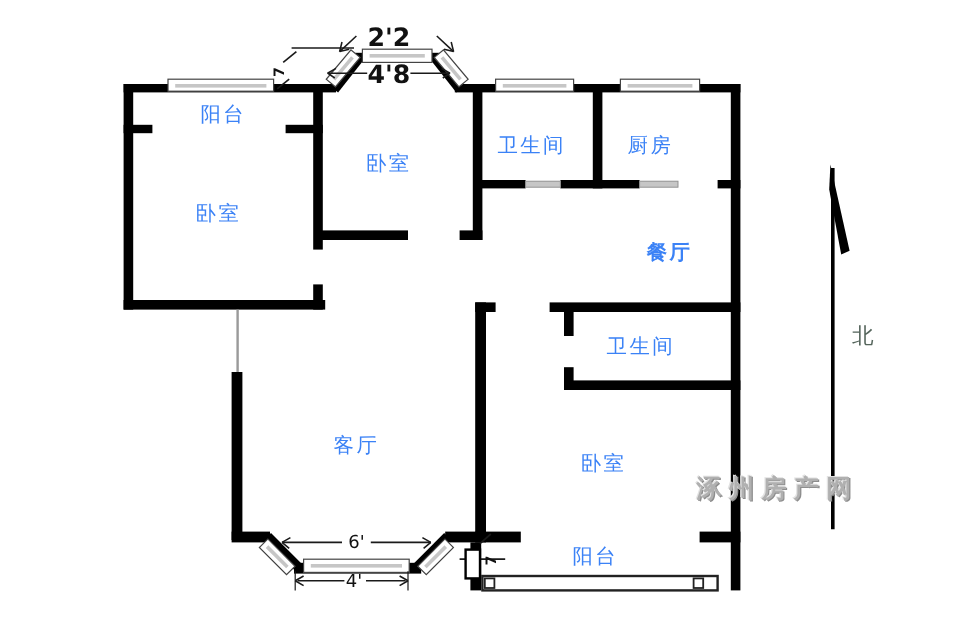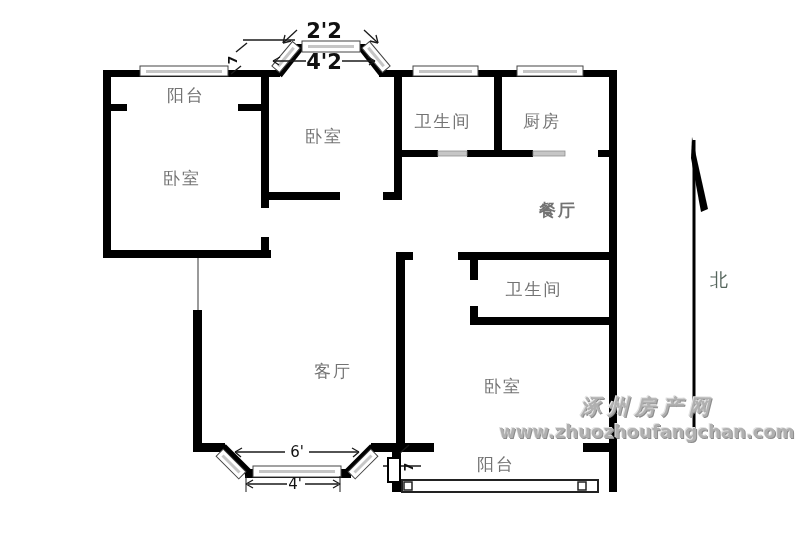--- a/index.html
+++ b/index.html
@@ -3,21 +3,21 @@
 <meta charset="utf-8">
 <style>
   html,body{margin:0;padding:0;background:#ffffff;}
   #stage{
     position:relative;width:800px;height:537px;background:#ffffff;overflow:hidden;
     font-family:"DejaVu Sans","Liberation Sans",sans-serif;
   }
   #plan-svg{position:absolute;left:0;top:0;}
   .lbl{
     position:absolute;transform:translate(-50%,-50%);
-    color:#737373;font-size:17px;letter-spacing:2px;white-space:nowrap;
+    color:#3b82f6;font-size:17px;letter-spacing:2px;white-space:nowrap;
     font-family:"DejaVu Serif","Liberation Serif",serif;
   }
   .dim{
     position:absolute;transform:translate(-50%,-50%);
     color:#111;font-weight:bold;font-size:21px;letter-spacing:0;white-space:nowrap;
     font-family:"DejaVu Sans","Liberation Sans",sans-serif;
   }
   .dim-small{font-weight:normal;font-size:15px;}
   .dim-rot{
     position:absolute;transform:translate(-50%,-50%) rotate(-90deg);
@@ -26,21 +26,21 @@
   .north{
     position:absolute;transform:translate(-50%,-50%);
     color:#55655c;font-size:18px;white-space:nowrap;
     font-family:"DejaVu Serif","Liberation Serif",serif;
   }
   .wm{
     position:absolute;transform:translate(-50%,-50%);
     color:#b0b0b0;font-weight:bold;white-space:nowrap;
     text-shadow:-1px -1px 0 #e2e2e2, 1px 1px 0 #8d8d8d;
   }
-  .wm-cn{font-size:21px;letter-spacing:6px;font-style:italic;}
+  .wm-cn{font-size:21px;letter-spacing:6px;}
   .wm-url{font-size:18px;letter-spacing:0;}
 </style>
 </head>
 <body>
 
 <div id="stage">
 
   <svg id="plan-svg" width="800" height="537" viewBox="0 0 800 537">
 
     <g fill="#000000" stroke="none">
@@ -181,29 +181,28 @@
     </g>
   </svg>
 
   <div class="lbl" style="left:186px;top:95px;">阳台</div>
   <div class="lbl" style="left:182px;top:178px;">卧室</div>
   <div class="lbl" style="left:324px;top:136px;">卧室</div>
   <div class="lbl" style="left:443px;top:121px;">卫生间</div>
   <div class="lbl" style="left:542px;top:121px;">厨房</div>
   <div class="lbl" style="left:558px;top:210px;font-weight:bold;">餐厅</div>
   <div class="lbl" style="left:534px;top:289px;">卫生间</div>
-  <div class="lbl" style="left:297px;top:371px;margin-left:36px;">客厅</div>
+  <div class="lbl" style="left:297px;top:371px;">客厅</div>
   <div class="lbl" style="left:503px;top:386px;">卧室</div>
   <div class="lbl" style="left:496px;top:464px;">阳台</div>
 
   <div class="dim" style="left:324px;top:31px;">2'2</div>
-  <div class="dim" style="left:324px;top:62px;">4'2</div>
+  <div class="dim" style="left:324px;top:62px;">4'8</div>
   <div class="dim dim-small" style="left:297px;top:452px;">6'</div>
   <div class="dim dim-small" style="left:295px;top:484px;">4'</div>
   <div class="dim-rot" style="left:233px;top:60px;">7</div>
   <div class="dim-rot" style="left:409px;top:467px;">7</div>
 
   <div class="north" style="left:719px;top:280px;">北</div>
 
   <div class="wm wm-cn" style="left:648px;top:407px;">涿州房产网</div>
-  <div class="wm wm-url" style="left:647px;top:431px;">www.zhuozhoufangchan.com</div>
 
 </div>
 
 </body></html>

